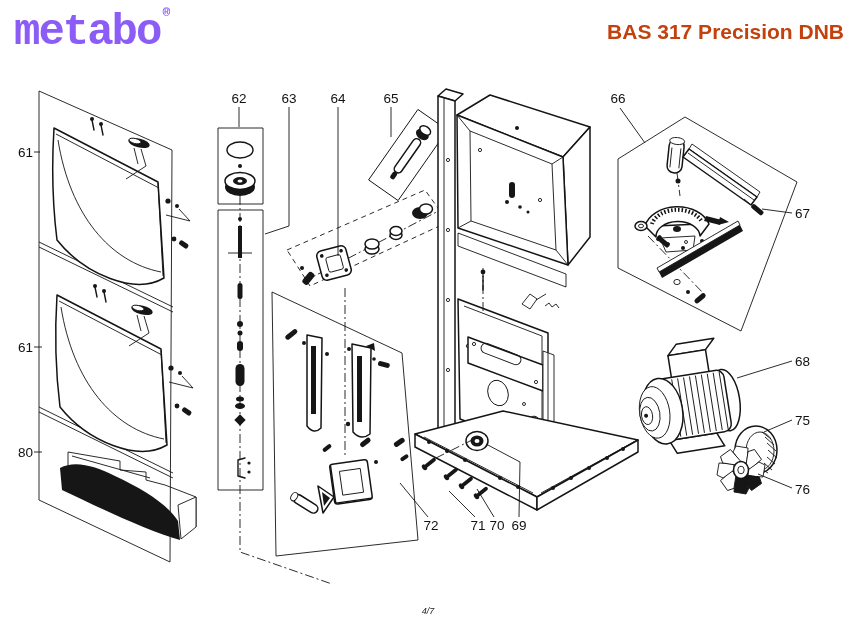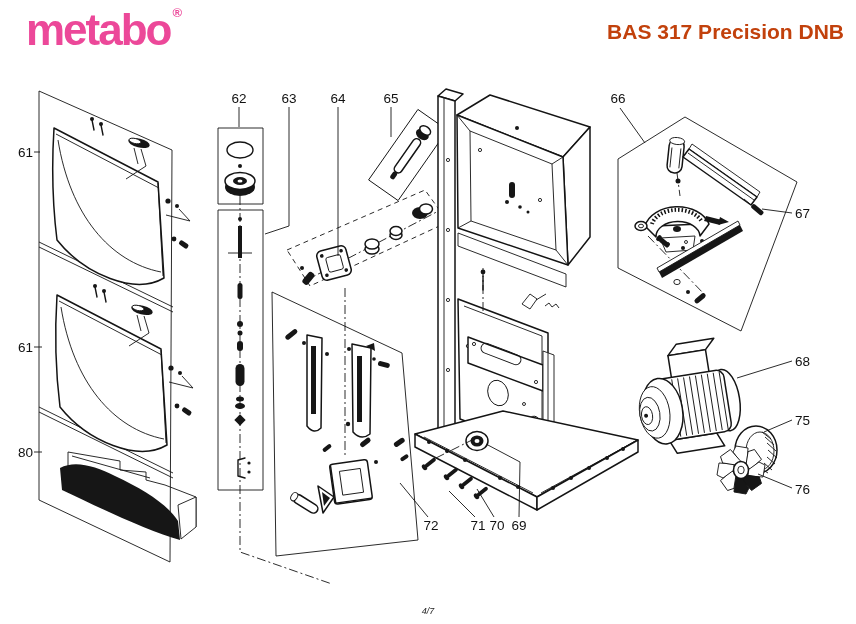--- a/index.html
+++ b/index.html
@@ -1,19 +1,19 @@
 <!DOCTYPE html>
 <html><head>
 <meta charset="utf-8">
 <style>
   html,body{margin:0;padding:0;background:#ffffff;}
   #page{position:relative;width:856px;height:624px;background:#ffffff;overflow:hidden;
         font-family:"Liberation Sans",sans-serif;}
-  #logo{position:absolute;left:26px;top:6px;font-family:Liberation Sans, sans-serif;
-        font-weight:900;font-size:44px;letter-spacing:-2px;color:#ec4899;line-height:1;}
+  #logo{position:absolute;left:14px;top:6px;font-family:Liberation Mono, monospace;
+        font-weight:900;font-size:44px;letter-spacing:-2px;color:#8b5cf6;line-height:1;}
   #logo .reg{font-size:13px;font-weight:700;vertical-align:28px;letter-spacing:0;margin-left:2px;}
   #title{position:absolute;right:12px;top:20px;font-size:21px;font-weight:bold;color:#c2410c;}
   #footer{position:absolute;left:0;right:0;bottom:8px;text-align:center;
           font-size:9px;font-style:italic;color:#222;}
   svg{position:absolute;left:0;top:0;}
   .ln{fill:none;stroke:#141414;stroke-width:1.4;stroke-linejoin:round;stroke-linecap:round;}
   .thin{fill:none;stroke:#141414;stroke-width:0.9;stroke-linejoin:round;}
   .wfill{fill:#ffffff;stroke:#141414;stroke-width:1.5;stroke-linejoin:round;}
   .wthin{fill:#ffffff;stroke:#141414;stroke-width:0.9;stroke-linejoin:round;}
   .dark{fill:#161616;stroke:none;}

